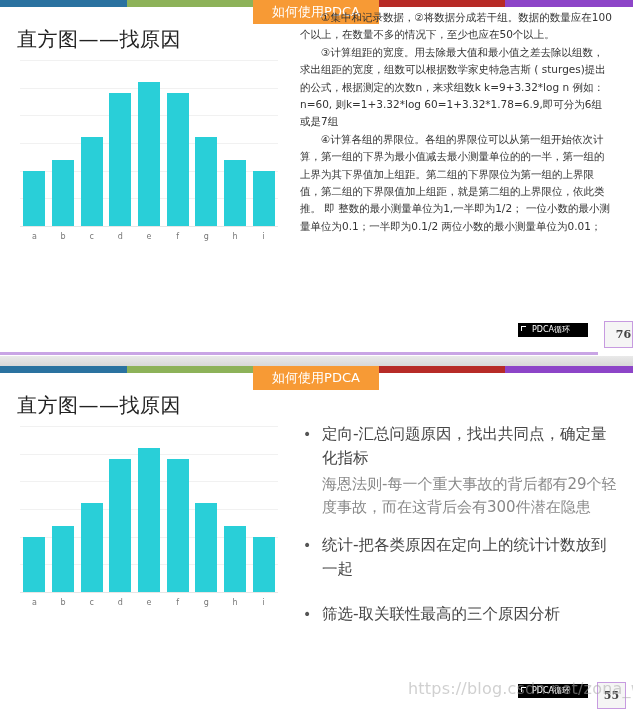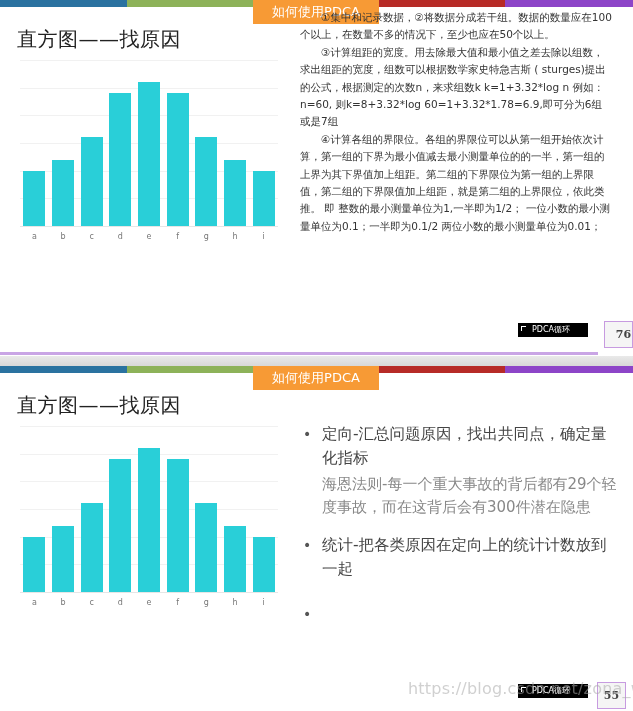--- a/index.html
+++ b/index.html
@@ -66,21 +66,21 @@
       <div class="bar" style="left: 175.333px; width: 22px; top: 77.4667px; height: 88.5333px; background: rgb(41, 207, 216);"></div>
       <div class="xlabel" style="left: 175.333px; top: 172px;">g</div>
       <div class="bar" style="left: 204px; width: 22px; top: 99.6px; height: 66.4px; background: rgb(41, 207, 216);"></div>
       <div class="xlabel" style="left: 204px; top: 172px;">h</div>
       <div class="bar" style="left: 232.667px; width: 22px; top: 110.667px; height: 55.3333px; background: rgb(41, 207, 216);"></div>
       <div class="xlabel" style="left: 232.667px; top: 172px;">i</div>
     </div>
 
   <div class="para">
     <p>①集中和记录数据，②将数据分成若干组。数据的数量应在100个以上，在数量不多的情况下，至少也应在50个以上。</p>
-    <p>③计算组距的宽度。用去除最大值和最小值之差去除以组数，求出组距的宽度，组数可以根据数学家史特急吉斯 ( sturges)提出的公式，根据测定的次数n，来求组数k k=1+3.32*log n 例如：n=60, 则k=8+3.32*log 60=1+3.32*1.78=6.9,即可分为6组或是7组</p>
+    <p>③计算组距的宽度。用去除最大值和最小值之差去除以组数，求出组距的宽度，组数可以根据数学家史特急吉斯 ( sturges)提出的公式，根据测定的次数n，来求组数k k=9+3.32*log n 例如：n=60, 则k=1+3.32*log 60=1+3.32*1.78=6.9,即可分为6组或是7组</p>
     <p>④计算各组的界限位。各组的界限位可以从第一组开始依次计算，第一组的下界为最小值减去最小测量单位的的一半，第一组的上界为其下界值加上组距。第二组的下界限位为第一组的上界限值，第二组的下界限值加上组距，就是第二组的上界限位，依此类推。 即 整数的最小测量单位为1,一半即为1/2； 一位小数的最小测量单位为0.1；一半即为0.1/2 两位小数的最小测量单位为0.01；</p>
   </div>
 
   <div class="pdca-box" style="left:518px;top:323px;">PDCA循环</div>
   <div class="page-num" style="left:604px;top:321px;padding-left:10px;">76</div>
   <div class="bottom-line"></div>
 </div>
 
 <div class="gap"></div>
 
@@ -128,19 +128,20 @@
       <span class="dot">•</span>
       <span>定向-汇总问题原因，找出共同点，确定量化指标</span>
     </div>
     <div class="sub">海恩法则-每一个重大事故的背后都有29个轻度事故，而在这背后会有300件潜在隐患</div>
     <div class="bullet" style="margin-top:14px;">
       <span class="dot">•</span>
       <span>统计-把各类原因在定向上的统计计数放到一起</span>
     </div>
     <div class="bullet" style="margin-top:21px;">
       <span class="dot">•</span>
+      <span>筛选-取关联性最高的三个原因分析</span>
     </div>
   </div>
 
   <div class="pdca-box" style="left:518px;top:318px;">PDCA循环</div>
   <div class="page-num" style="left:597px;top:316px;">55</div>
   <div class="watermark">https://blog.csdn.net/zona_wzq</div>
 </div>
 
 </body></html>

